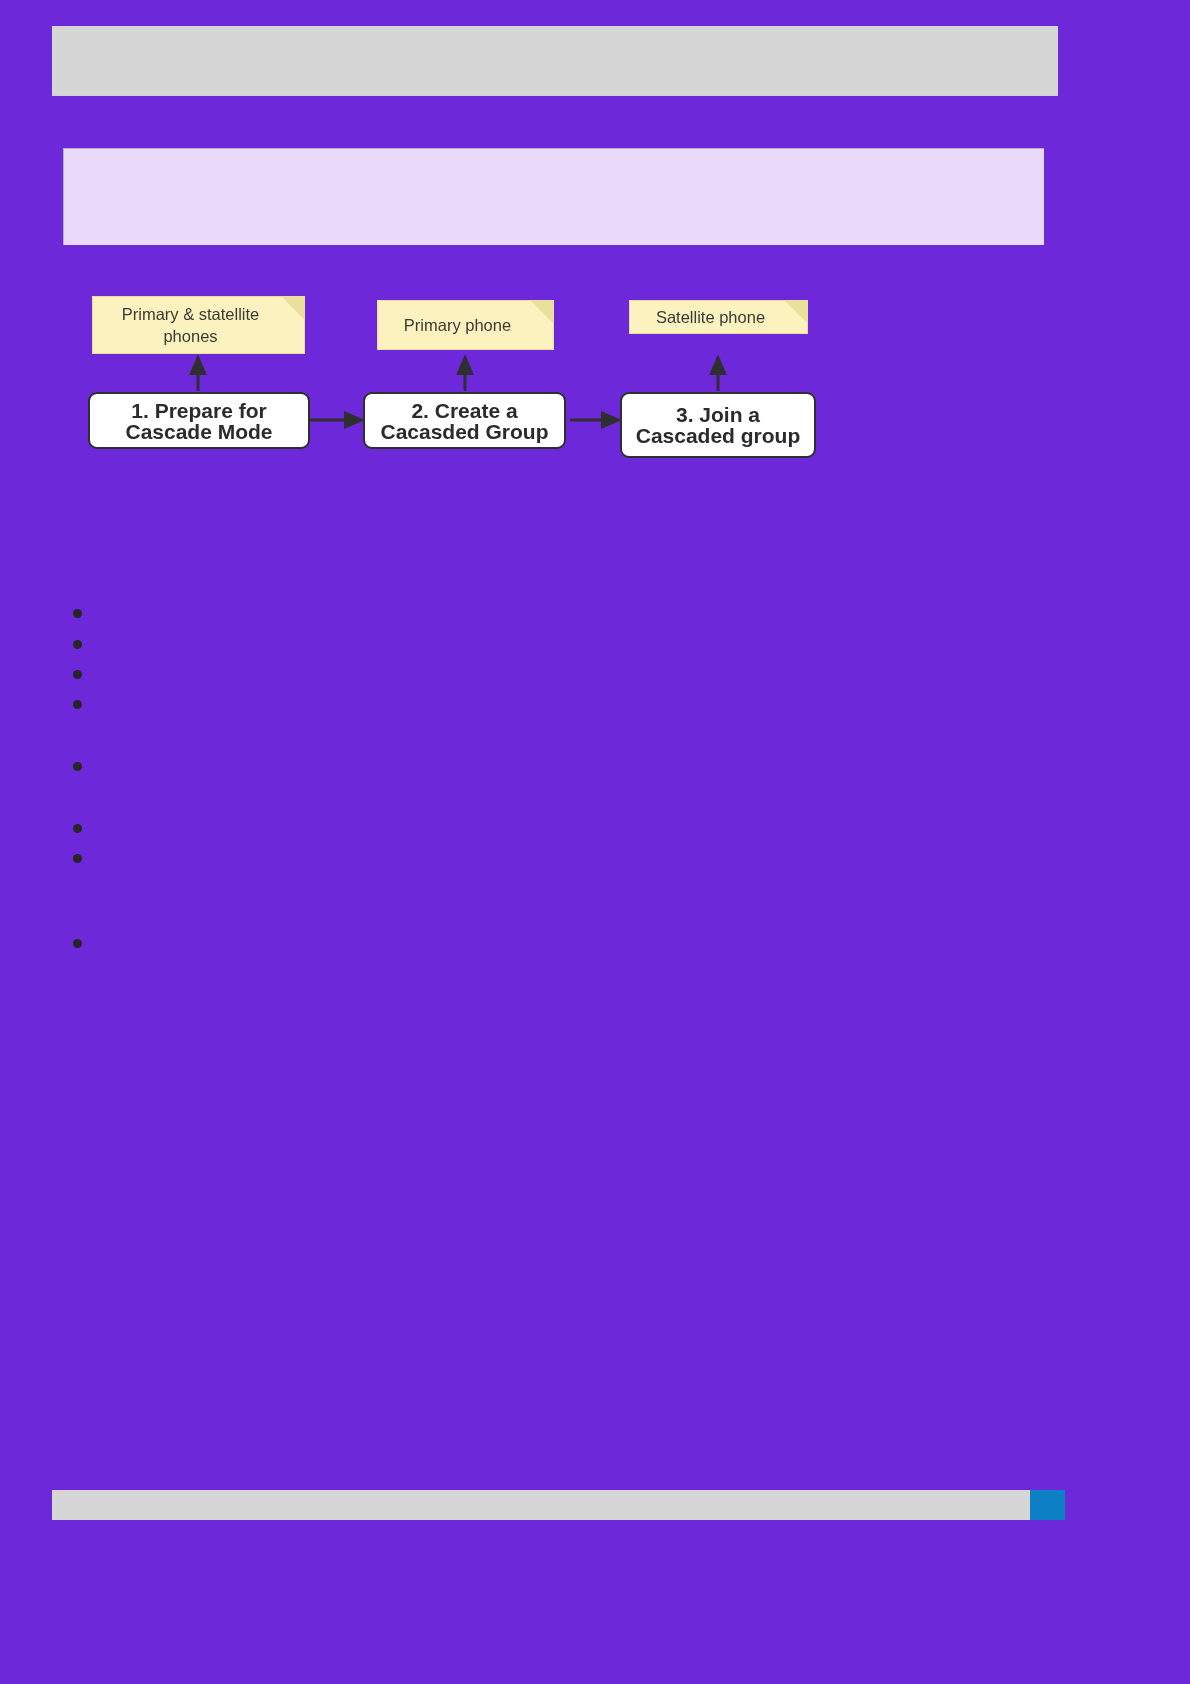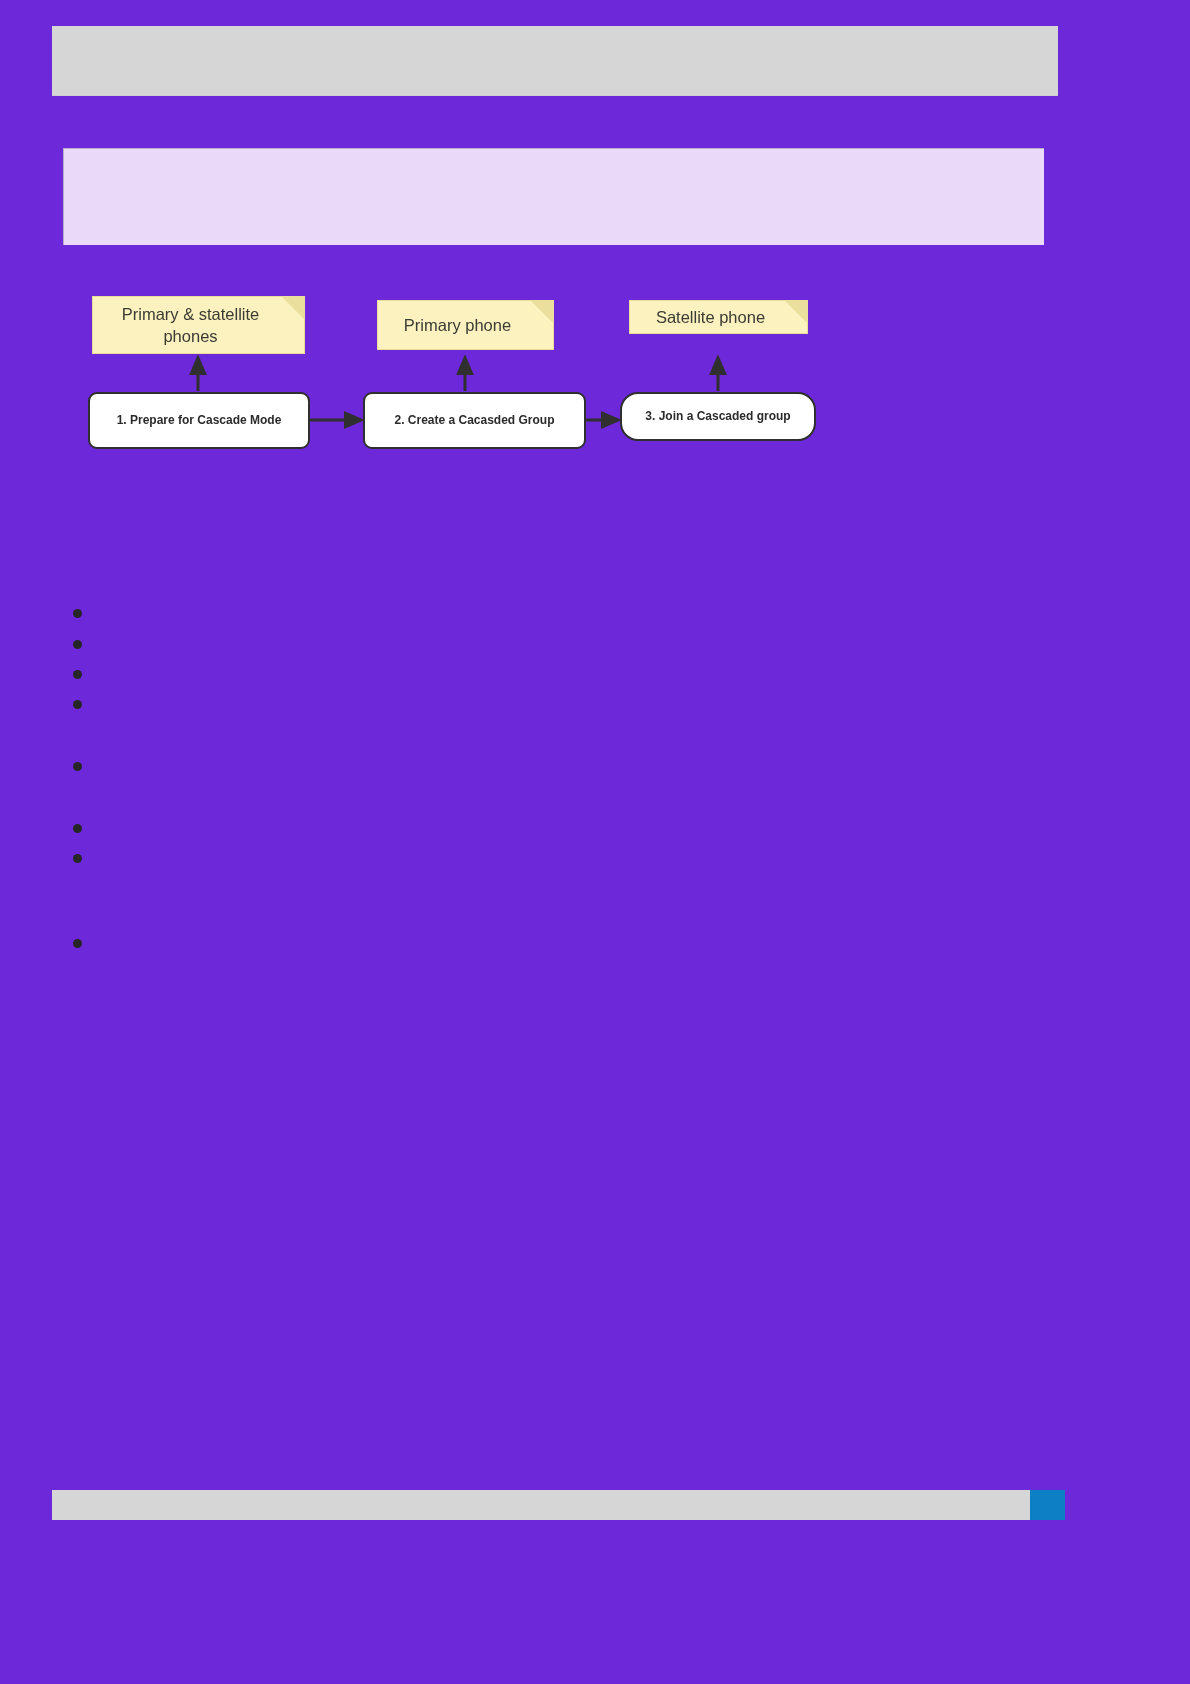--- a/index.html
+++ b/index.html
@@ -105,21 +105,21 @@
     position: absolute;
     background: #ffffff;
     border: 2.5px solid #2f2f2f;
     border-radius: 9px;
     box-sizing: border-box;
     display: flex;
     align-items: center;
     justify-content: center;
     text-align: center;
     font-weight: bold;
-    font-size: 12px;
+    font-size: 21px;
     line-height: 21px;
     color: #2b2b2b;
     padding: 6px 8px;
   }
 
   
   .bullet-list {
     position: absolute;
     left: 63px;
     top: 592px;
@@ -212,25 +212,25 @@
 
     <div class="note" style="left:629px; top:300px; width:179px; height:34px;">
       <span class="fold"></span>
       <span class="note-label">Satellite phone</span>
     </div>
 
     <div class="step-box" style="left:88px; top:392px; width:222px; height:57px;">
       <span>1. Prepare for Cascade Mode</span>
     </div>
 
-    <div class="step-box" style="left:363px; top:392px; width:223px; height:57px;text-align:right;">
+    <div class="step-box" style="left:363px; top:392px; width:203px; height:57px;">
       <span>2. Create a Cacasded Group</span>
     </div>
 
-    <div class="step-box" style="left:620px; top:392px; width:196px; height:49px;border-radius:18px;">
+    <div class="step-box" style="left:620px; top:392px; width:196px; height:66px;">
       <span>3. Join a Cascaded group</span>
     </div>
 
   </div>
 
   <div class="bullet-list">
     <div class="bullet-row" style="top:10px;">
       <span class="bullet-dot"></span>
       <span class="bullet-text"></span>
     </div>

